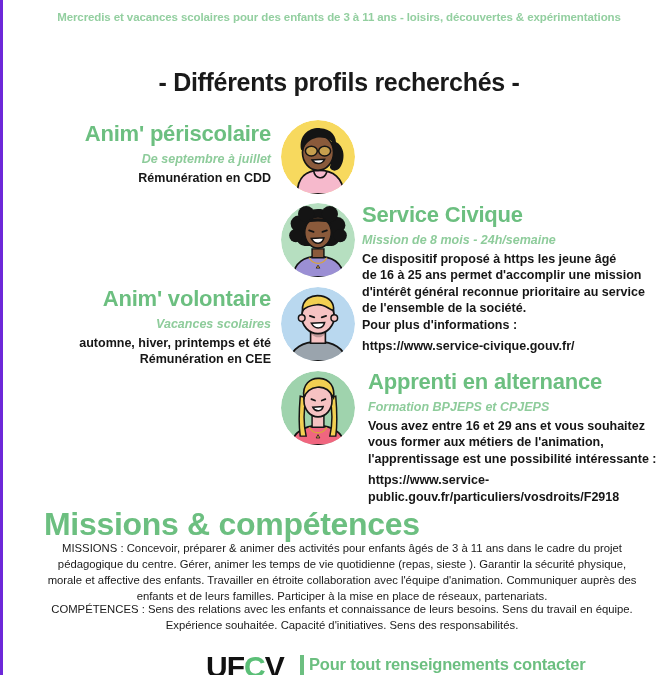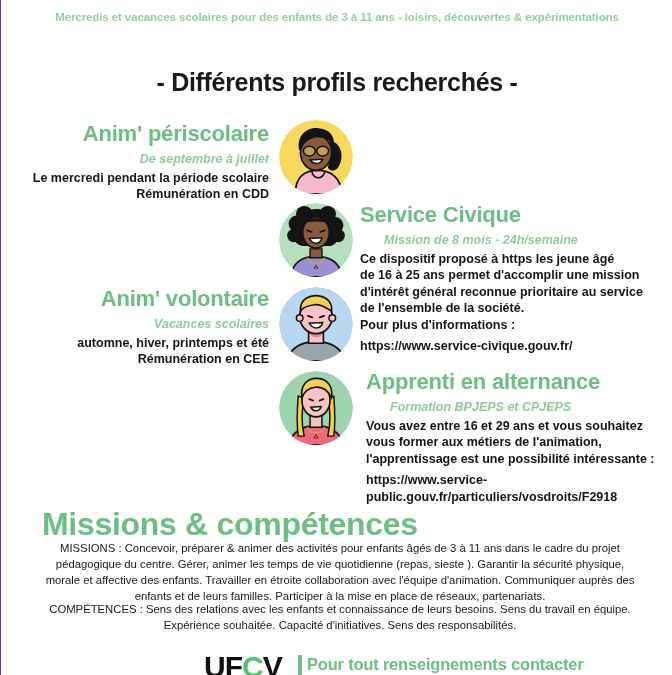--- a/index.html
+++ b/index.html
@@ -9,21 +9,21 @@
   }
   body {
     font-family: "Liberation Sans", sans-serif;
   }
   #page {
     position: relative;
     width: 672px;
     height: 675px;
     background: #ffffff;
     overflow: hidden;
-    border-left: 1px solid #6d28d9;
+    border-left: 3px solid #6d28d9;
     box-sizing: border-box;
   }
 
   
   .banner {
     position: absolute;
     top: 11px;
     left: 0;
     width: 672px;
     text-align: center;
@@ -71,21 +71,20 @@
     letter-spacing: -0.2px;
     white-space: nowrap;
   }
   .p-sub {
     font-size: 12.5px;
     font-style: italic;
     font-weight: bold;
     color: #8ecc9b;
     margin-top: 5px;
     white-space: nowrap;
-    padding-left: 24px;
   }
   .p-body {
     font-size: 12.5px;
     color: #161616;
     font-weight: bold;
     line-height: 1.32;
     margin-top: 4px;
   }
   .p-body .ln { white-space: nowrap; display: block; }
   .p-body .link {
@@ -253,21 +252,20 @@
 
       <path d="M38 76 C44 86 56 86 62 76" fill="none" stroke="#d9a43a" stroke-width="1.8"></path>
       <path d="M50 86 l-2.5 4.5 h5 z" fill="#d9a43a" stroke="#141414" stroke-width="1"></path>
     </svg>
   </div>
 
   <div class="profile left" style="top:122px; left:0px; width:268px;">
     <div class="p-title">Anim' périscolaire</div>
     <div class="p-sub">De septembre à juillet</div>
     <div class="p-body">
-      <span class="ln">Le mercredi pendant la période scolaire</span>
       <span class="ln">Rémunération en CDD</span>
     </div>
   </div>
 
   <div class="profile right" style="top:203px; left:359px; width:313px;">
     <div class="p-title">Service Civique</div>
     <div class="p-sub">Mission de 8 mois - 24h/semaine</div>
     <div class="p-body">
       <span class="ln">Ce dispositif proposé à https les jeune âgé</span>
       <span class="ln">de 16 à 25 ans permet d'accomplir une mission</span>

